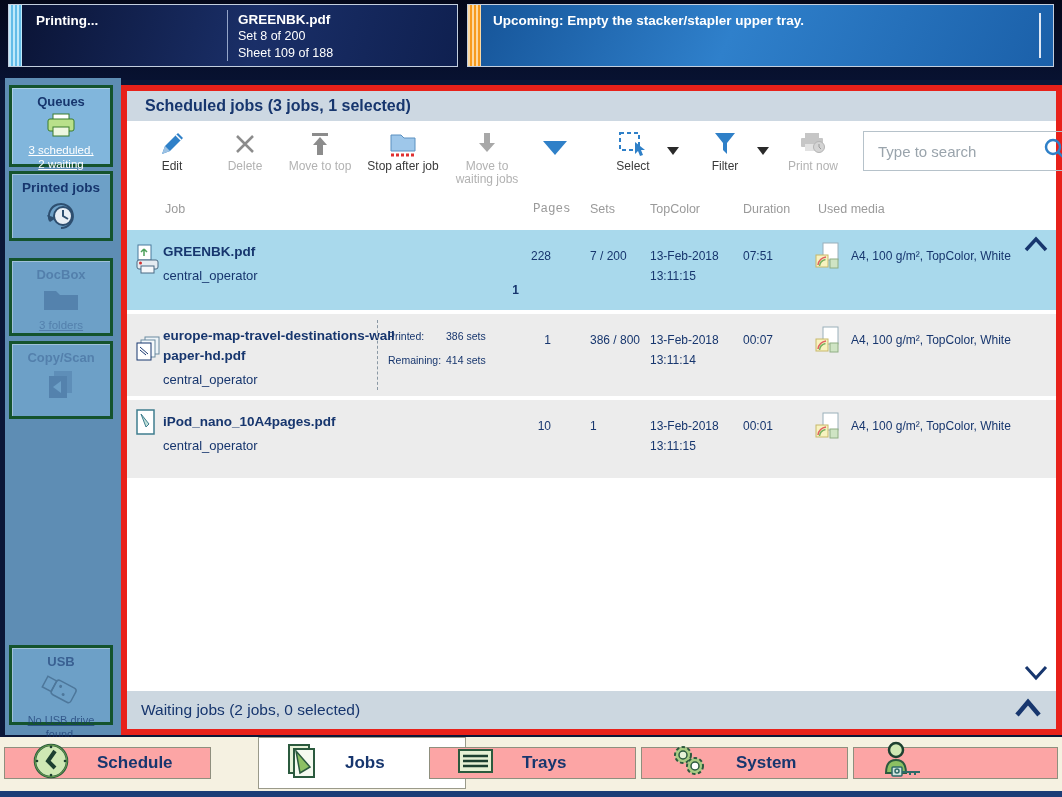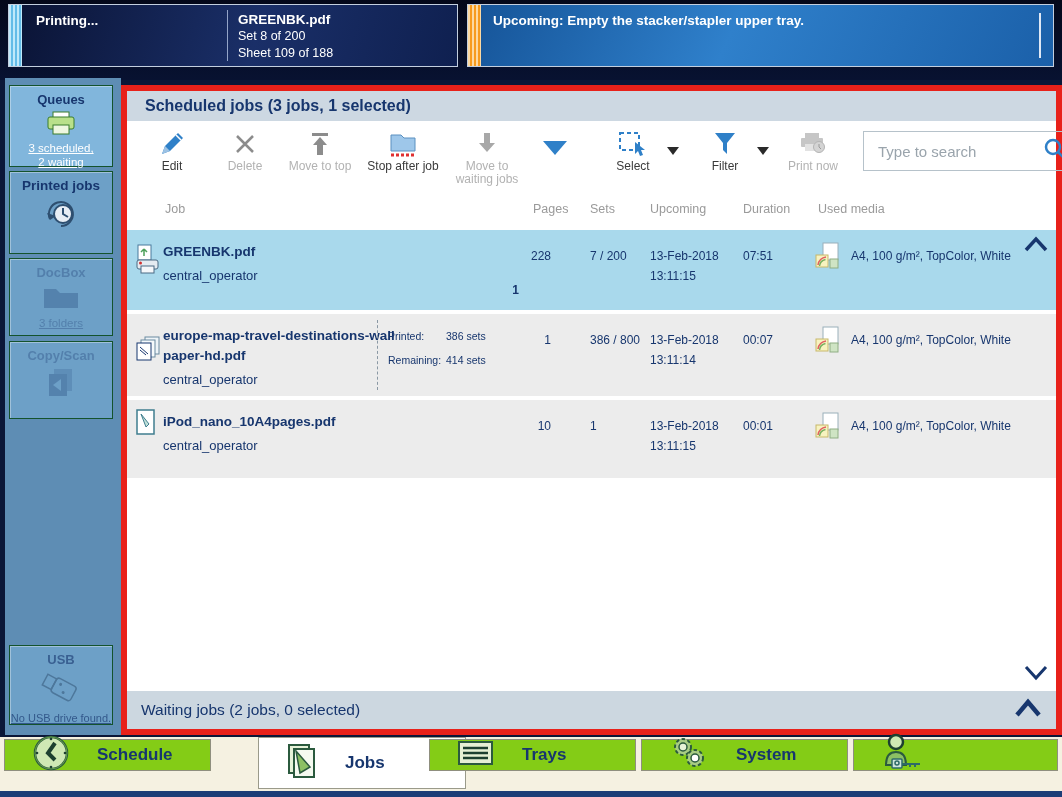--- a/index.html
+++ b/index.html
@@ -16,21 +16,21 @@
   .sp-col1{width:205px;padding:8px 0 0 14px;box-sizing:border-box;color:#fff;font-size:13.5px;font-weight:bold;}
   .sp-div{width:1px;background:rgba(190,205,235,.75);margin:5px 0;}
   .sp-col2{padding:6px 0 0 10px;color:#fff;}
   .sp-job{font-size:13.5px;font-weight:bold;line-height:17px;}
   .sp-line{font-size:12.5px;line-height:17px;}
   #panel-upcoming .sp-msg{padding:8px 0 0 12px;color:#fff;font-size:13.5px;font-weight:bold;}
   .sp-rightline{position:absolute;right:12px;top:8px;bottom:8px;width:2px;background:#dfe8f5;}
 
   
   #sidebar{position:absolute;left:5px;top:78px;width:116px;height:657px;background:#5e8db4;}
-  .sbtn{position:absolute;left:4px;width:104px;border:1px solid #14532d;background:#6da0c7;box-sizing:border-box;text-align:center;box-shadow:inset 1px 1px 0 rgba(255,255,255,.35);}
+  .sbtn{position:absolute;left:4px;width:104px;border:3px solid #14532d;background:#6da0c7;box-sizing:border-box;text-align:center;box-shadow:inset 1px 1px 0 rgba(255,255,255,.35);}
   .sbtn .slabel{font-weight:bold;color:#17366e;font-size:13px;padding-top:6px;}
   .sbtn .sstatus{color:#fff;font-size:11.5px;line-height:14px;text-decoration:underline;}
   .sbtn .sicon{margin:4px auto 2px;}
   .sbtn.selected{background:#81b6dc;}
   .sbtn.disabled .slabel{color:rgba(23,54,110,.30);}
   .sbtn.disabled .sstatus{color:rgba(23,54,110,.30);}
   .sbtn.disabled .sicon{opacity:.28;}
   .sbtn.semidis .slabel{color:rgba(23,54,110,.6);}
   .sbtn.semidis .sstatus{color:rgba(23,54,110,.68);font-size:11px;}
   .sbtn.semidis .sicon{opacity:.5;}
@@ -44,21 +44,21 @@
   .tbtn .tlabel{font-size:12px;color:#3a3a3a;line-height:13px;margin-top:1px;}
   .tbtn.disabled .tlabel{color:#b2b2b2;}
   .caret{width:0;height:0;border-left:6px solid transparent;border-right:6px solid transparent;border-top:8px solid #2a2a2a;margin-top:18px;flex:none;}
   #blue-tri{width:0;height:0;border-left:12px solid transparent;border-right:12px solid transparent;border-top:14px solid #2f80c8;margin-top:12px;flex:none;}
   #searchbox{margin-left:18px;margin-top:2px;width:214px;height:40px;border:1px solid #b6c2ca;display:flex;align-items:center;padding:0 8px 0 12px;box-sizing:border-box;flex:none;}
   #searchbox input{border:none;outline:none;flex:1;font-size:15px;color:#be185d;font-family:"Liberation Sans",sans-serif;min-width:0;background:transparent;}
   #searchbox input::placeholder{color:#9aa4ac;}
 
   #colhdr{height:33px;flex:none;position:relative;color:#9a9a9a;font-size:12.5px;}
   #colhdr span{position:absolute;top:9px;}
-  .col-job{left:38px;}.col-pages{left:406px;}.col-sets{left:463px;}.col-sub{left:523px;}.col-dur{left:616px;}.col-media{left:691px;}
+  .col-job{left:38px;}.col-pages{left:406px;font-family:Liberation Mono, monospace;}.col-sets{left:463px;}.col-sub{left:523px;}.col-dur{left:616px;}.col-media{left:691px;}
 
   #joblist{flex:1;position:relative;background:#fff;padding-top:4px;}
   .jobrow{position:relative;margin:0 0 4px 0;}
   #row0{height:80px;background:#a9d9ec;}
   #row1{height:82px;background:#ececec;}
   #row2{height:78px;background:#ececec;}
   .jicon{position:absolute;left:8px;}
   .jtext{position:absolute;left:36px;top:12px;width:238px;}
   .jname{font-weight:bold;font-size:13.5px;color:#17366e;line-height:20px;word-break:break-all;}
   .jowner{font-size:13px;color:#17366e;margin-top:6px;}
@@ -75,21 +75,21 @@
   .pl-label{display:inline-block;width:58px;}
   .chev{position:absolute;right:8px;}
   #chev-up-list{top:6px;}
   #chev-down-list{bottom:6px;}
 
   #waitingbar{height:38px;flex:none;background:#ccd7e0;display:flex;align-items:center;padding:0 14px;color:#17366e;font-size:15.5px;}
   #waitingbar .wchev{margin-left:auto;}
 
   
   #tabbar{position:absolute;left:0;top:737px;width:1062px;height:54px;background:#f5f1e1;}
-  .tab{position:absolute;top:2px;height:32px;background:#84cc16;border:1px solid #8f8f7e;box-sizing:border-box;display:flex;align-items:center;padding-left:26px;}
+  .tab{position:absolute;top:10px;height:32px;background:#fca5a5;border:1px solid #8f8f7e;box-sizing:border-box;display:flex;align-items:center;padding-left:26px;}
   .tab.selected{background:#fff;height:52px;top:0px;border-color:#9a9a8a;}
   .tab .tabicon{margin-right:26px;flex:none;}
   .tab .tablabel{font-size:17px;font-weight:bold;color:#17366e;}
   #tab-0{left:4px;width:207px;}
   #tab-1{left:216px;width:208px;margin-left:42px;}
   #tab-2{left:429px;width:207px;}
   #tab-3{left:641px;width:207px;}
   #tab-4{left:853px;width:205px;}
   #navystrip{position:absolute;left:0;bottom:0;width:1062px;height:6px;background:#1c3d77;}
 </style>
@@ -120,21 +120,21 @@
     <div class="sicon">
       <svg width="32" height="24" viewBox="0 0 32 24">
           <rect x="8" y="1" width="16" height="7" fill="#fff" stroke="#3a7d2c"></rect>
           <rect x="3" y="6" width="26" height="12" rx="2" fill="#b9e08a" stroke="#3a7d2c"></rect>
           <rect x="8" y="14" width="16" height="9" fill="#eef7e0" stroke="#3a7d2c"></rect>
         </svg>
     </div>
     <div class="sstatus">3 scheduled,</div>
     <div class="sstatus">2 waiting</div>
   </div>
-  <div class="sbtn" style="top:93px;height:83px;">
+  <div class="sbtn" style="top:93px;height:70px;">
     <div class="slabel" style="font-size:13.5px;">Printed jobs</div>
     <div class="sicon">
       <svg width="36" height="34" viewBox="0 0 36 34">
           <path d="M7,22 A12,12 0 1 1 18,29" fill="none" stroke="#2e4f70" stroke-width="2"></path>
           <path d="M4,16 l3,7 6,-4 z" fill="#2e4f70"></path>
           <circle cx="20" cy="17" r="9" fill="#e8eef5" stroke="#2e4f70" stroke-width="2"></circle>
           <path d="M20,11 v6 l5,3" fill="none" stroke="#2e4f70" stroke-width="2"></path>
         </svg>
     </div>
   </div>
@@ -261,21 +261,21 @@
             <line x1="16" y1="16" x2="23" y2="23" stroke="#2f80c8" stroke-width="2.5"></line>
           </svg>
       </span>
     </div>
   </div>
 
   <div id="colhdr">
     <span class="col-job">Job</span>
     <span class="col-pages">Pages</span>
     <span class="col-sets">Sets</span>
-    <span class="col-sub">Upcoming</span>
+    <span class="col-sub">TopColor</span>
     <span class="col-dur">Duration</span>
     <span class="col-media">Used media</span>
   </div>
 
   <div id="joblist">
 
     <div class="jobrow" id="row0">
       <div class="jicon" style="top:14px;">
         <svg width="26" height="32" viewBox="0 0 26 32">
             <rect x="3" y="1" width="13" height="15" fill="#fff" stroke="#4a7a9c"></rect>

